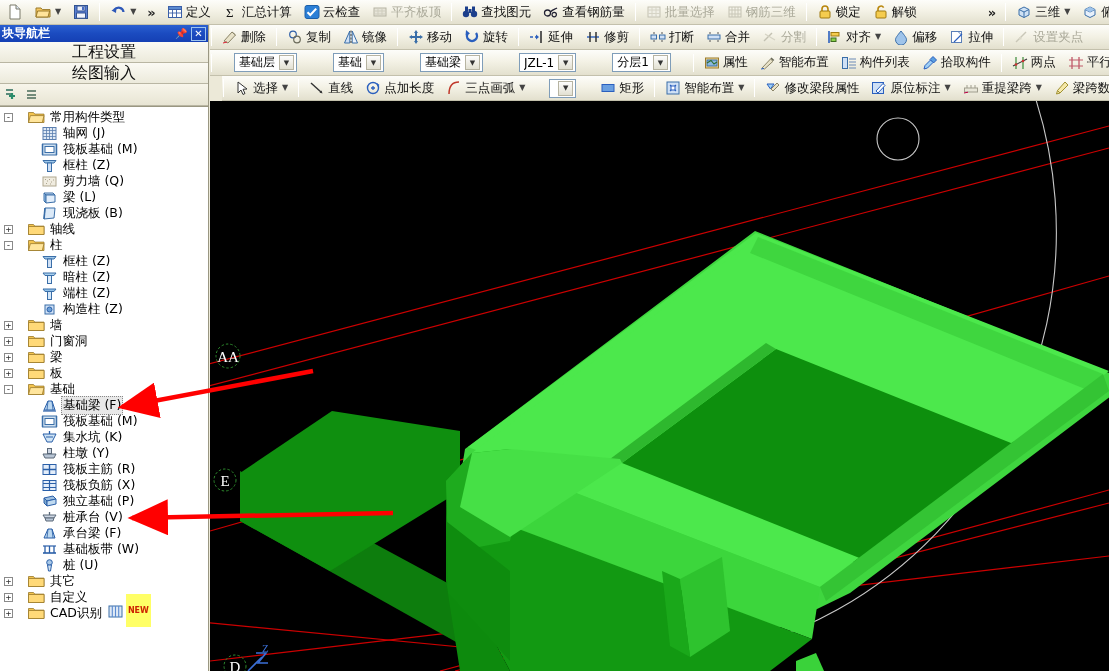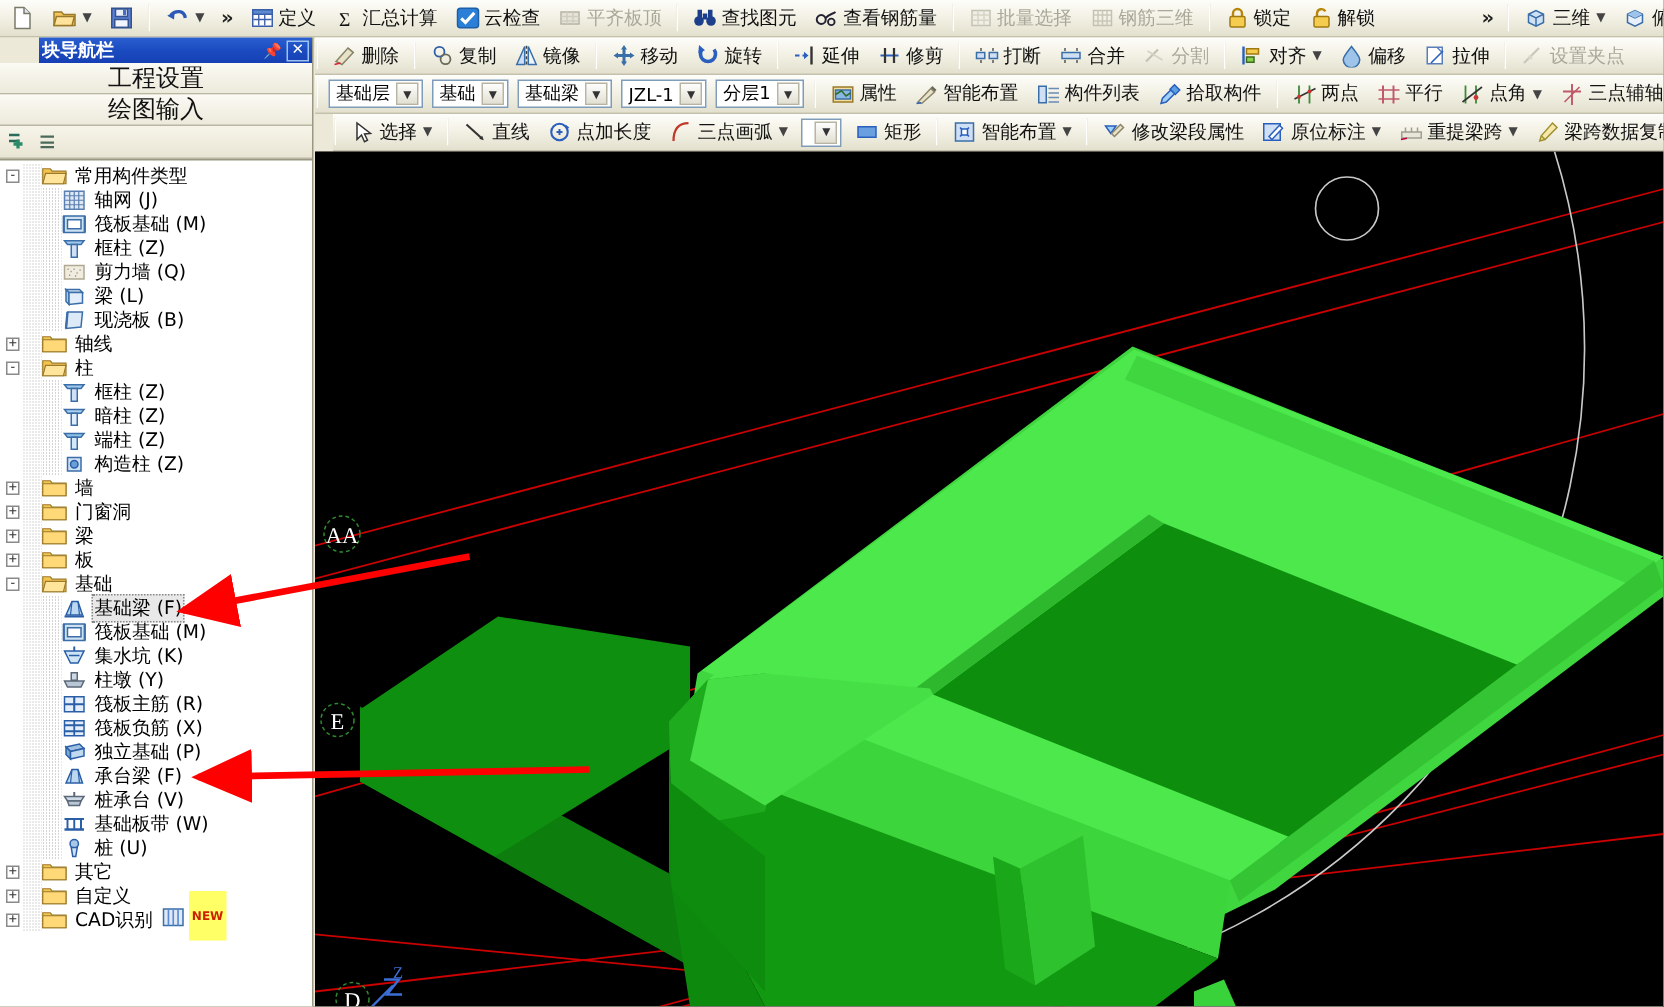--- a/index.html
+++ b/index.html
@@ -33,42 +33,42 @@
   .chev2 { font-size: 13px; color: #222; font-weight: bold; padding: 0 5px; cursor: default;}
 
   
   .ico { display:inline-block; width:16px; height:16px; position:relative; flex:0 0 16px;}
   .ico svg { display:block; }
 
   
   .combo {
     display: inline-flex; align-items: center; justify-content: space-between;
     height: 19px; background: #fff; border: 1px solid #7f9db9;
-    margin: 0 3px; padding: 0 2px 0 4px; font-size: 12px; color: #000;
+    margin: 0 18px; padding: 0 2px 0 4px; font-size: 12px; color: #000;
   }
   .combo .cv { overflow: hidden; }
   .combo .carrow {
     width: 15px; height: 15px; flex: 0 0 15px; margin-left: 4px;
     background: linear-gradient(to bottom,#fdfdfd,#e2e0d2);
     border: 1px solid #b7b4a2;
     display: flex; align-items: center; justify-content: center;
     font-size: 7px; color: #333;
   }
 
   
   #leftpanel {
     position: absolute; left: 0; top: 25px; width: 209px; height: 646px;
     background: #ece9d8; border-right: 1px solid #9a9782;
     display: flex; flex-direction: column;
   }
   #panel-title {
     height: 17px; display: flex; align-items: center;
     background: linear-gradient(to bottom,#2a5fd0 0%,#1b4bc0 50%,#1540b4 100%);
     color: #fff; font-size: 12px; font-weight: bold;
-    padding-left: 2px; position: relative; margin-left: 26px;
+    padding-left: 2px; position: relative;
   }
   #panel-title .ttxt { flex:1; overflow:hidden; }
   .titlebtn {
     width: 15px; height: 14px; margin-right: 2px;
     display:flex; align-items:center; justify-content:center;
     color: #fff; font-size: 10px;
   }
   .titlebtn.box { border: 1px solid #9ec4ee; }
   .panel-tab {
     height: 21px; line-height: 20px; text-align: center;
@@ -917,35 +917,35 @@
                 <path d="M3 4 L3 9 L6 12 L6 7z" fill="#7faad0" stroke="#2a5fa8"></path>
                 <path d="M6 7 L15 5 L15 10 L6 12z" fill="#c0daf0" stroke="#2a5fa8"></path>
               </svg></span>
             <span class="lbl">独立基础 (P)</span>
           </div>
           <div class="trow">
             <span class="espacer"></span>
             <span class="indent2"></span>
             <span class="indent2"></span>
             <span class="cico"><svg width="17" height="15" viewBox="0 0 17 15">
-                <path d="M3 12 L7 3 L11 3 L14 12z" fill="#bcd8f0" stroke="#2a5fa8"></path>
-                <path d="M7 3 L6 12M11 3 L12 12" stroke="#2a5fa8" stroke-width=".8"></path>
-              </svg></span>
-            <span class="lbl">承台梁 (F)</span>
-          </div>
-          <div class="trow">
-            <span class="espacer"></span>
-            <span class="indent2"></span>
-            <span class="indent2"></span>
-            <span class="cico"><svg width="17" height="15" viewBox="0 0 17 15">
                 <path d="M2 5 L15 5 L13 8 L4 8z" fill="#cfd8e5" stroke="#5a6878"></path>
                 <path d="M4 8 L13 8 L12 11 L5 11z" fill="#b9c6d6" stroke="#5a6878"></path>
                 <path d="M8.5 2v3" stroke="#5a6878" stroke-width="1.3"></path>
               </svg></span>
             <span class="lbl">桩承台 (V)</span>
+          </div>
+          <div class="trow">
+            <span class="espacer"></span>
+            <span class="indent2"></span>
+            <span class="indent2"></span>
+            <span class="cico"><svg width="17" height="15" viewBox="0 0 17 15">
+                <path d="M3 12 L7 3 L11 3 L14 12z" fill="#bcd8f0" stroke="#2a5fa8"></path>
+                <path d="M7 3 L6 12M11 3 L12 12" stroke="#2a5fa8" stroke-width=".8"></path>
+              </svg></span>
+            <span class="lbl">承台梁 (F)</span>
           </div>
           <div class="trow">
             <span class="espacer"></span>
             <span class="indent2"></span>
             <span class="indent2"></span>
             <span class="cico"><svg width="17" height="15" viewBox="0 0 17 15">
                 <path d="M2 11h13" stroke="#2a5fa8" stroke-width="1.6"></path>
                 <path d="M4 4v7M8.5 4v7M13 4v7" stroke="#2a5fa8" stroke-width="1.3"></path>
                 <path d="M2 4h13" stroke="#2a5fa8" stroke-width="1.2"></path>
               </svg></span>

